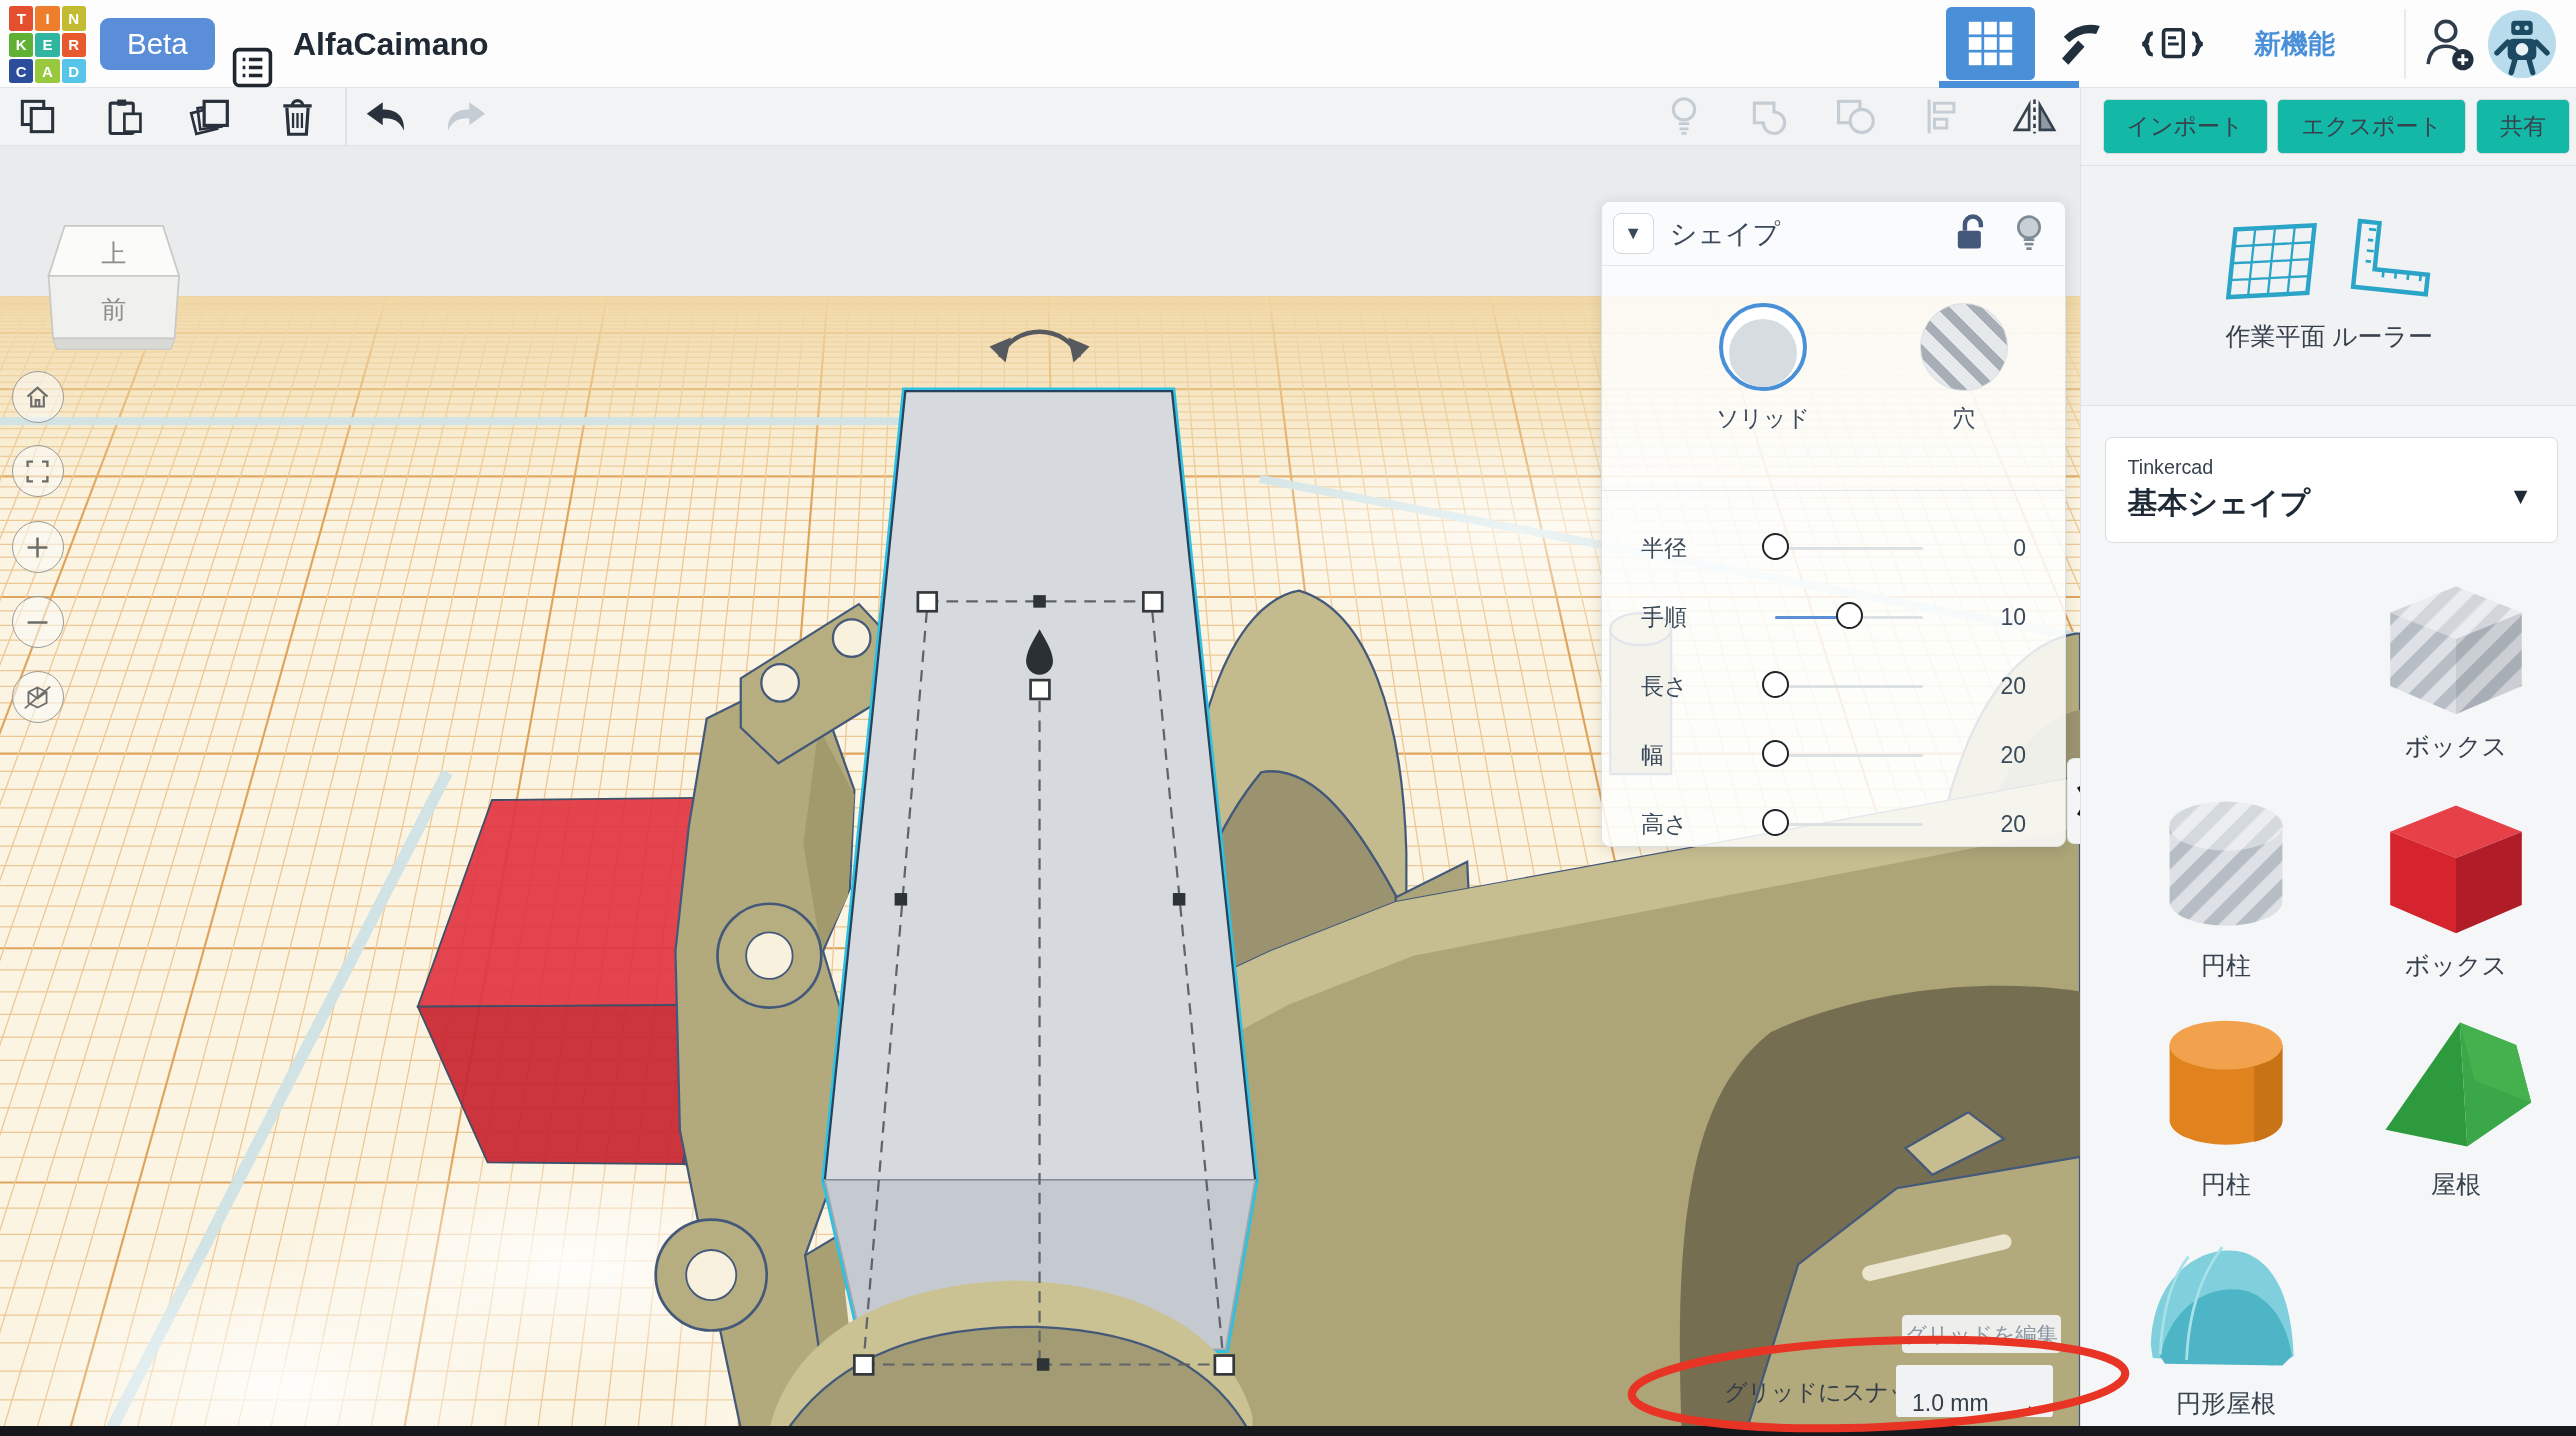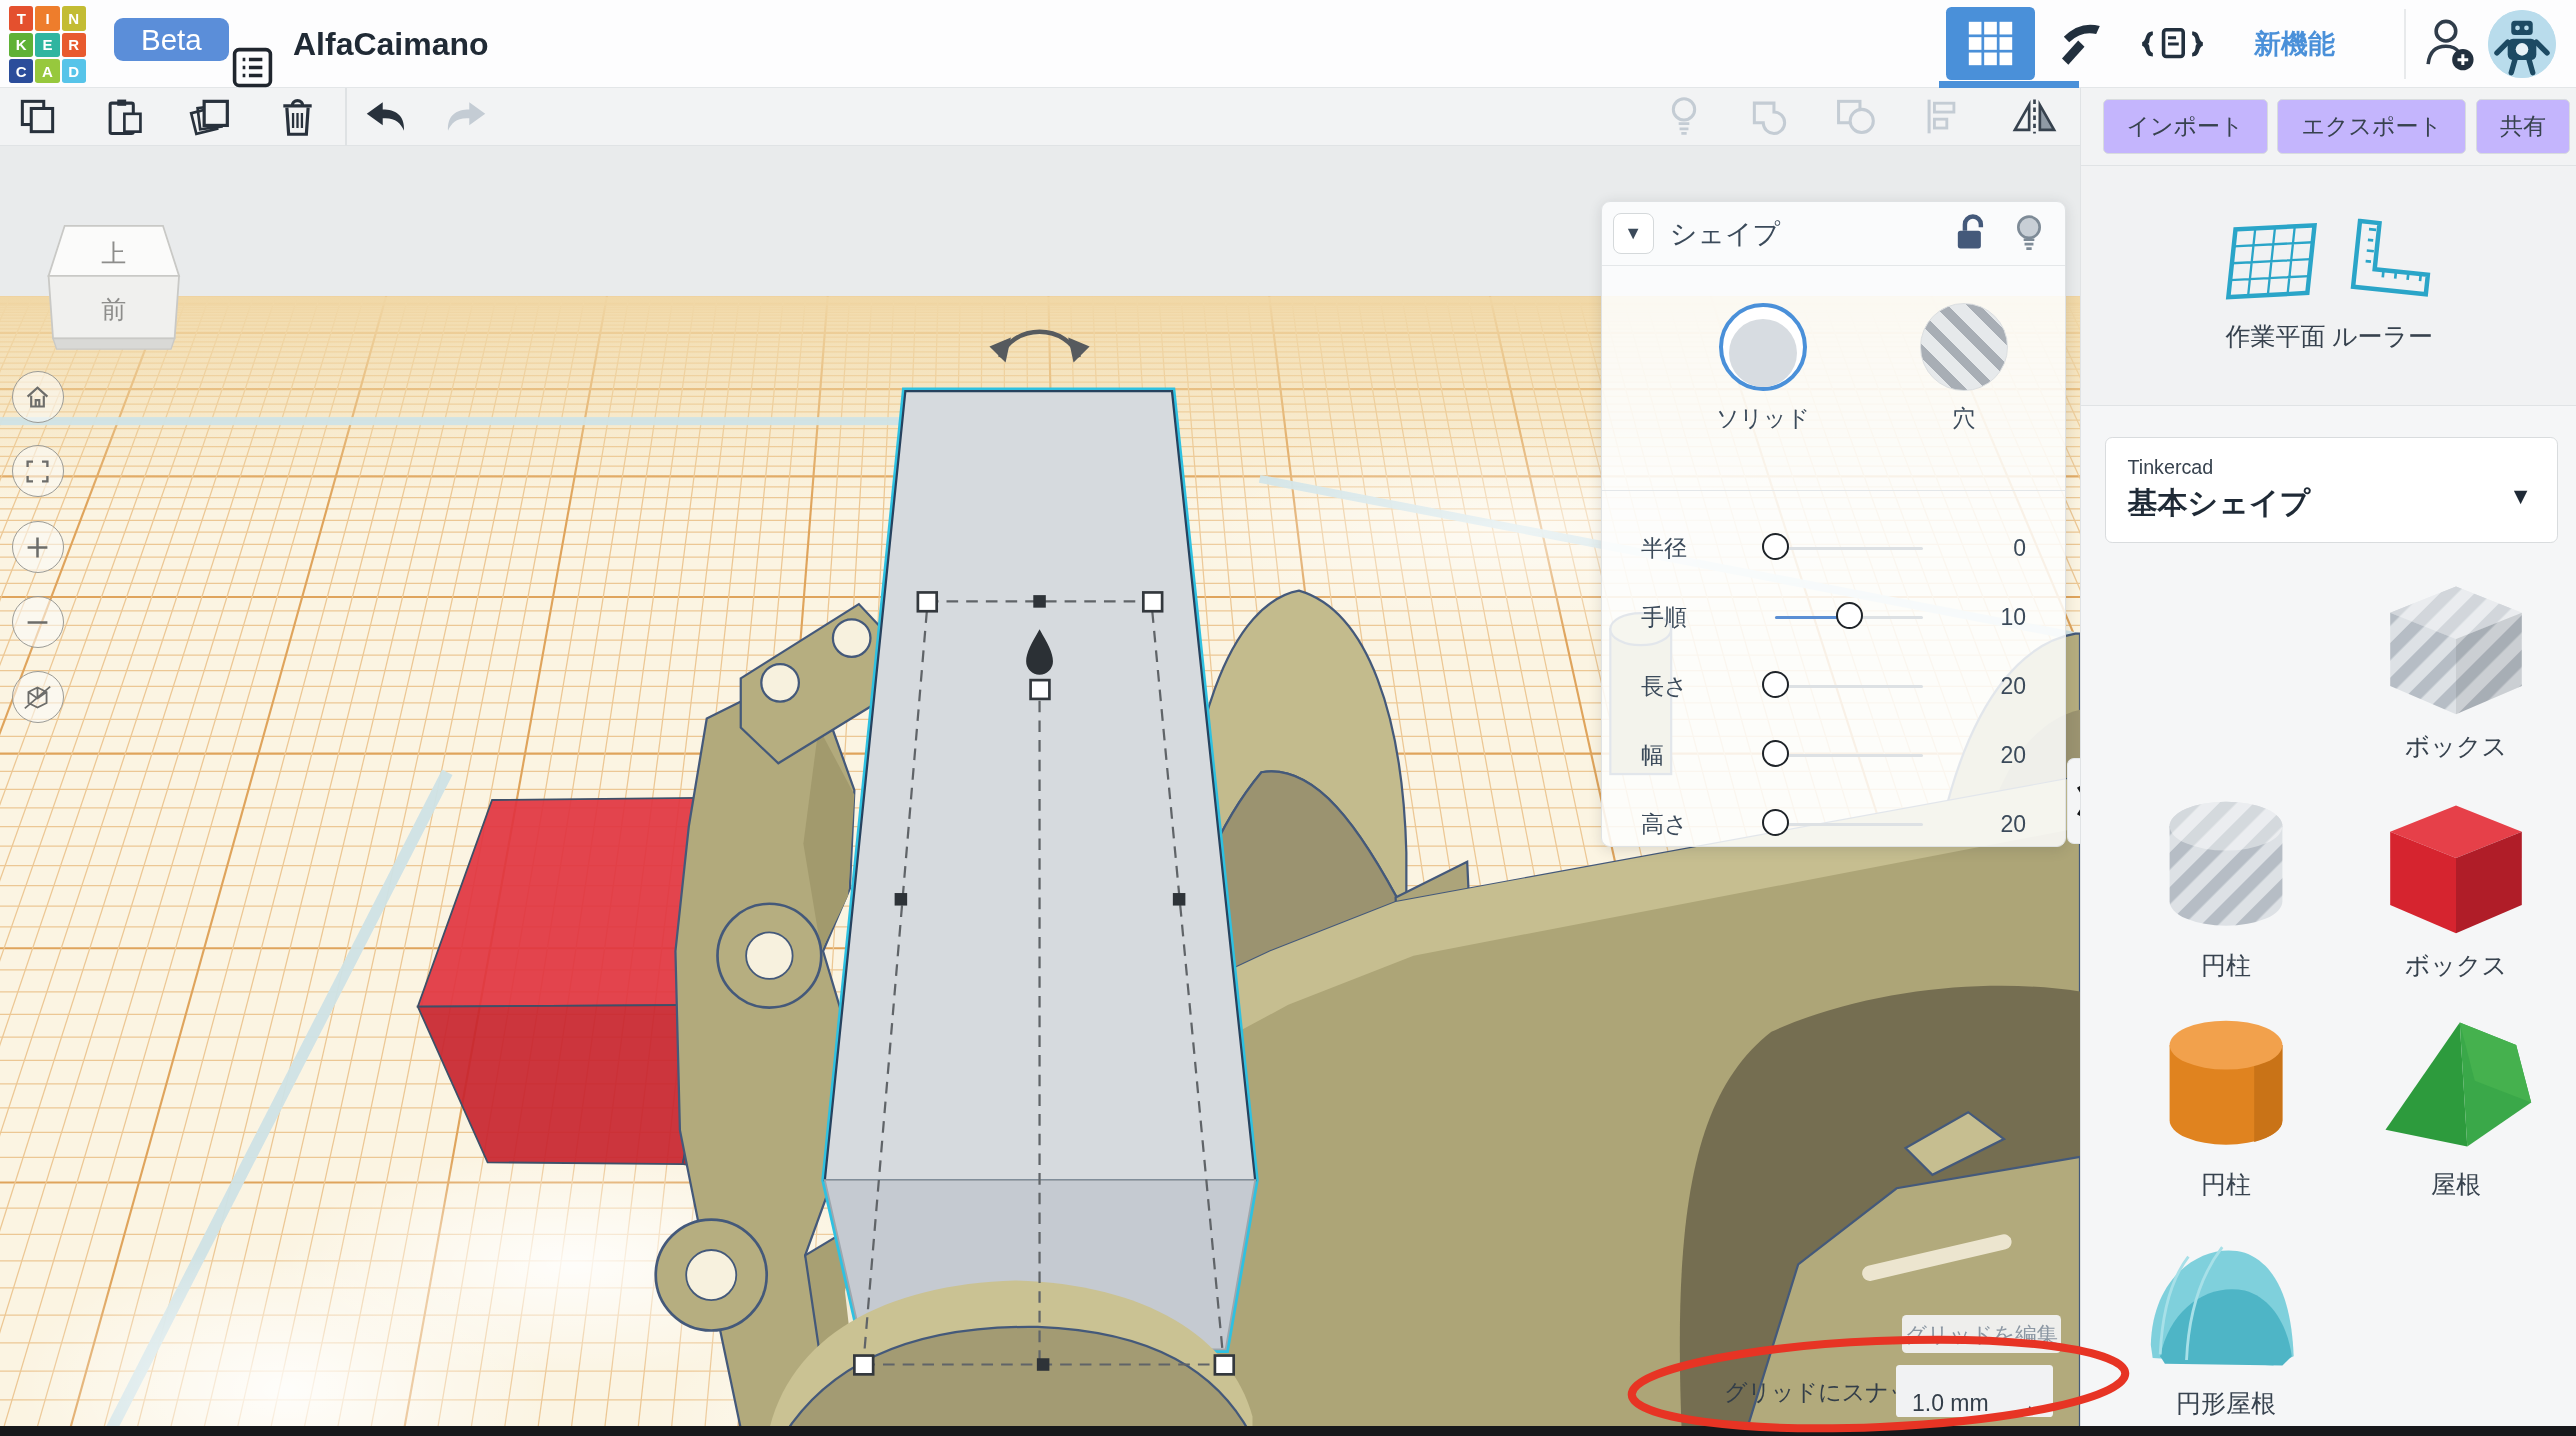--- a/index.html
+++ b/index.html
@@ -7,21 +7,21 @@
     font-family:"Liberation Sans","DejaVu Sans",sans-serif; background:#fff; }
   #app { position:relative; width:2576px; height:1436px; }
 
   
   #header { position:absolute; left:0; top:0; width:2576px; height:88px;
     background:#fdfdfe; border-bottom:1.8px solid #e3e6e8; z-index:30; }
   #logo { position:absolute; left:9px; top:6.3px; width:77px; height:77px;
     display:grid; grid-template-columns:repeat(3,1fr); gap:1.8px; }
   #logo .tile { display:flex; align-items:center; justify-content:center;
     color:#fff; font-weight:bold; font-size:15px; border-radius:2.7px; }
-  .beta-btn { position:absolute; left:114px; top:18px; height:43px; padding:0 27px;
+  .beta-btn { position:absolute; left:100px; top:18px; height:52px; padding:0 27px;
     background:#5b8ed9; color:#fff; font-size:29.5px; border:none; border-radius:9px;
     display:flex; align-items:center; }
   #doc-icon { position:absolute; left:231px; top:23px; }
   #design-title { position:absolute; left:293px; top:0; height:88px; display:flex;
     align-items:center; font-size:32px; font-weight:bold; color:#202a35; }
   #grid-view-btn { position:absolute; left:1946px; top:7.2px; width:89px; height:73px;
     background:#4a90d9; border:none; border-radius:5.4px; display:flex;
     align-items:center; justify-content:center; }
   #grid-view-underline { position:absolute; left:1939px; top:81px; width:140px; height:7.2px;
     background:#4a90d9; }
@@ -39,21 +39,21 @@
   .tb-btn { position:absolute; top:7.2px; width:47px; height:43px; background:transparent;
     border:none; display:flex; align-items:center; justify-content:center; }
   .tb-div { position:absolute; left:345px; top:0; width:1.8px; height:58px; background:#dfe2e4; }
 
   
   #sidebar { position:absolute; left:2080px; top:88px; width:496px; height:1349px;
     background:#f5f6f7; border-left:1.8px solid #e0e3e5; z-index:20; }
   #sb-actions { position:absolute; left:0; top:0; width:496px; height:78px;
     background:#f2f3f4; border-bottom:1.8px solid #e0e3e5; display:flex;
     align-items:center; gap:9.8px; padding-left:21.5px; }
-  .sb-act-btn { height:55px; padding:0 23px; background:#c4b5fd; border:1.8px solid #d8dcde;
+  .sb-act-btn { height:55px; padding:0 23px; background:#14b8a6; border:1.8px solid #d8dcde;
     border-radius:5.4px; font-size:23px; color:#37424e; }
   #sb-tools { position:absolute; left:0; top:78px; width:496px; height:240px;
     background:#f1f2f3; border-bottom:1.8px solid #e0e3e5; display:flex;
     justify-content:center; align-items:center; padding:0 36px; }
   .sb-tool { display:flex; flex-direction:column; align-items:center; gap:14.3px;
     background:none; border:none; }
   .sb-tool span { font-size:25px; color:#37424e; }
   #sb-collection { position:absolute; left:24px; top:349px; width:453px; height:106px;
     background:#fff; border:1.8px solid #d9dcde; border-radius:7.2px; text-align:left;
     padding:12.5px 21.5px; }

